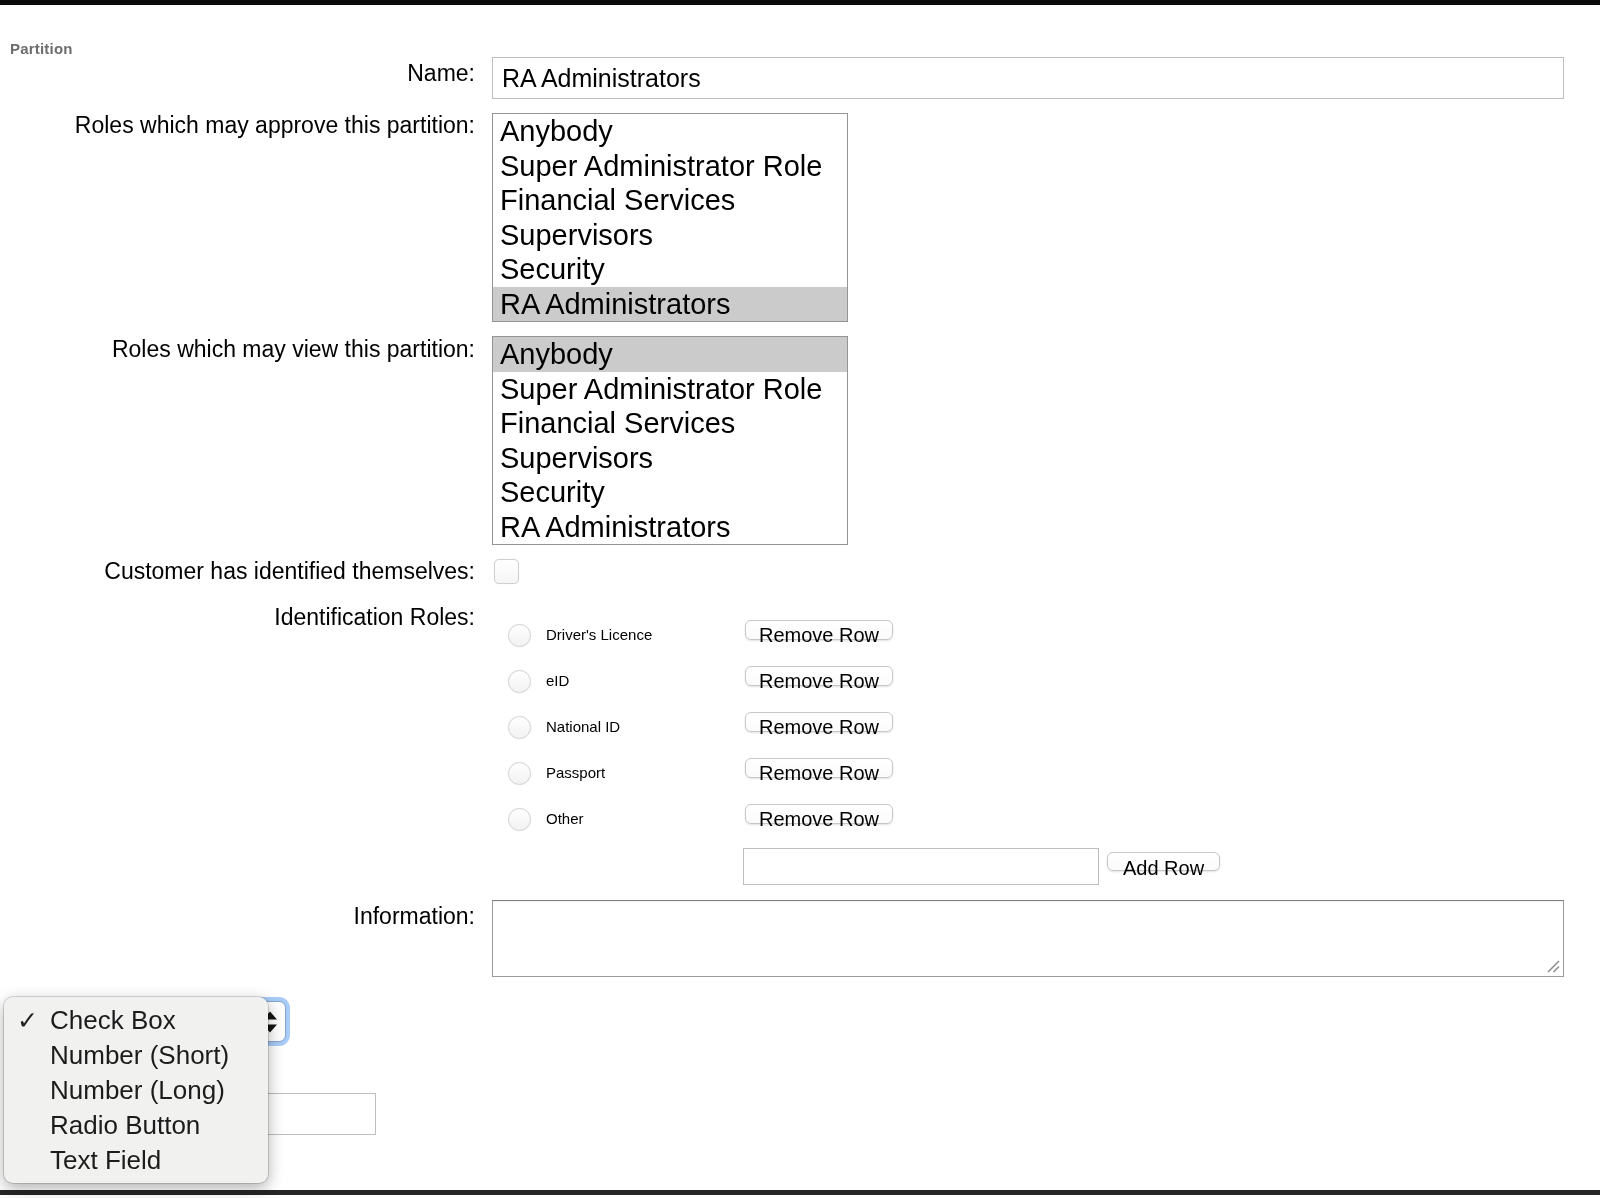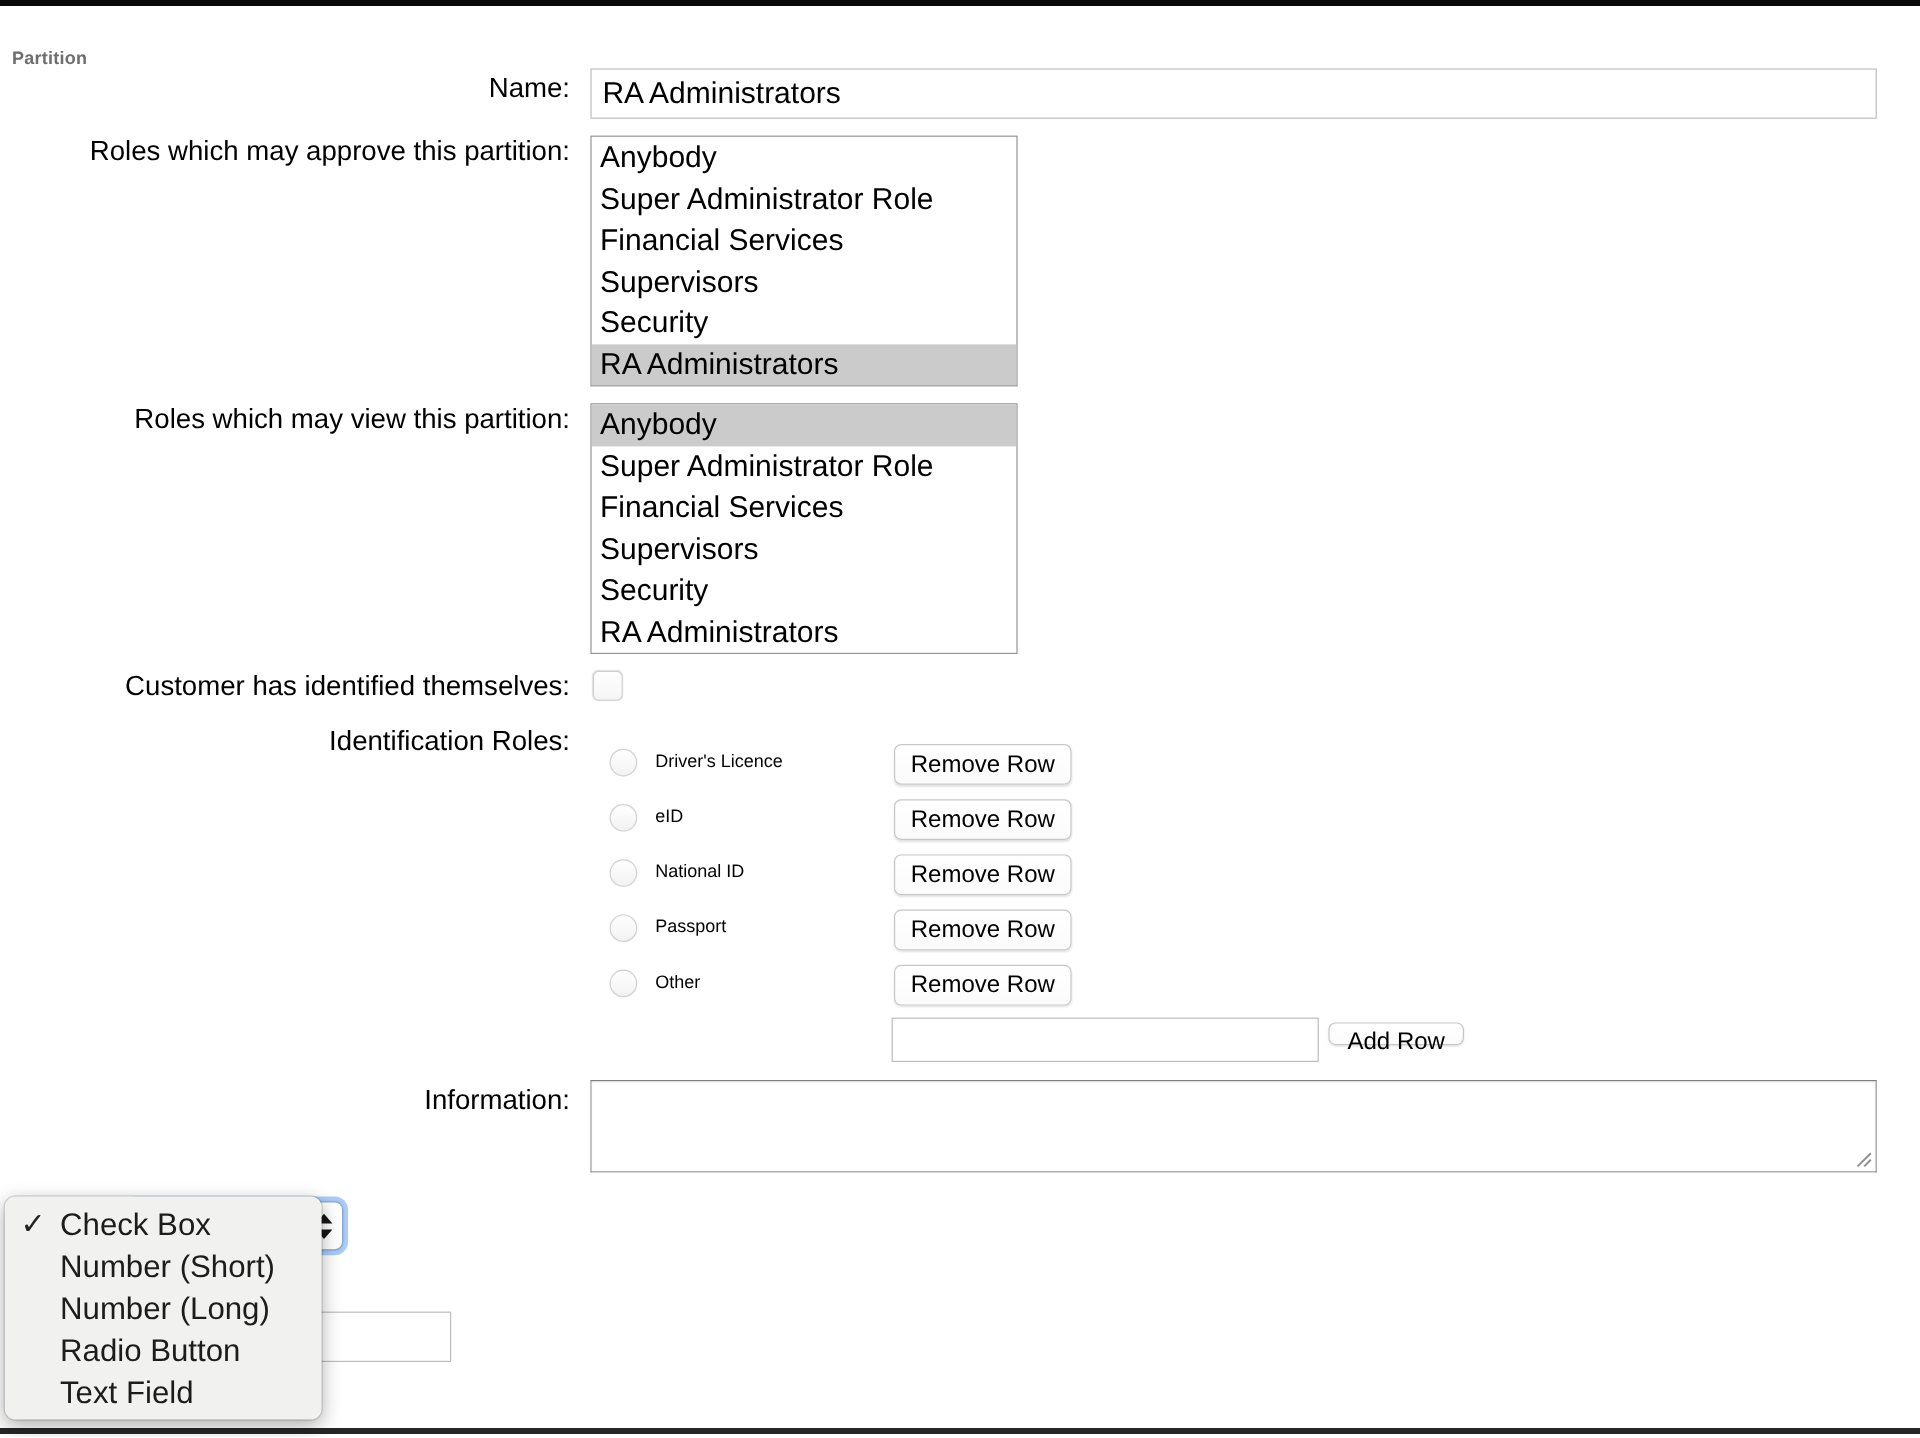--- a/index.html
+++ b/index.html
@@ -11,38 +11,38 @@
   .bottombar{position:absolute;left:0;top:1190px;width:1600px;height:5px;background:#262626;}
   .section-title{position:absolute;left:10px;top:11px;font-size:15px;font-weight:bold;color:#6e6e6e;letter-spacing:.2px;margin-top:29px;}
   .flabel{position:absolute;left:0;width:475px;text-align:right;font-size:23px;line-height:27px;color:#000;}
   
   .tinput{
     position:absolute;border:1px solid #bdbdbd;background:#fff;box-sizing:border-box;
     font-family:"Liberation Sans",sans-serif;font-size:25px;color:#000;padding:0 9px;outline:none;
   }
   
   .listbox{position:absolute;border:1px solid #949494;background:#fff;box-sizing:border-box;overflow:hidden;}
-  .listbox .option{height:34.5px;line-height:34.5px;padding-left:7px;font-size:25px;white-space:nowrap;}
+  .listbox .option{height:34.5px;line-height:34.5px;padding-left:7px;font-size:29px;white-space:nowrap;}
   .listbox .option.selected{background:#cbcbcb;}
   
   .checkbox{
     position:absolute;width:23px;height:23px;border:1px solid #cfcfcf;border-radius:5px;
     background:linear-gradient(#ffffff,#f5f5f5);box-shadow:0 0 1px rgba(0,0,0,.15);
   }
   .radio{
     position:absolute;width:21px;height:21px;border:1px solid #d2d2d2;border-radius:50%;
     background:linear-gradient(#ffffff,#f2f2f2);box-shadow:0 0 1px rgba(0,0,0,.12);
   }
   .id-row-label{position:absolute;font-size:15px;line-height:27px;}
   .mac-btn{
     position:absolute;box-sizing:border-box;background:linear-gradient(#ffffff,#fbfbfb);
     border:1px solid #c7c7c7;border-radius:6px;box-shadow:0 1px 2px rgba(0,0,0,.12);
     font-family:"Liberation Sans",sans-serif;font-size:20px;color:#000;text-align:center;cursor:default;
   }
-  .remove-btn{width:148px;height:34px;line-height:27px;}
+  .remove-btn{width:148px;height:20px;line-height:27px;}
   .add-btn{width:113px;height:19px;line-height:29px;}
   
   .ta{
     position:absolute;box-sizing:border-box;border:1px solid #9b9b9b;border-top-color:#7f7f7f;
     background:#fff;resize:none;outline:none;font-family:"Liberation Sans",sans-serif;font-size:24px;
     box-shadow:inset 0 1px 2px rgba(0,0,0,.06);
   }
   .resize-handle{position:absolute;width:16px;height:16px;}
   
   .fselect{

